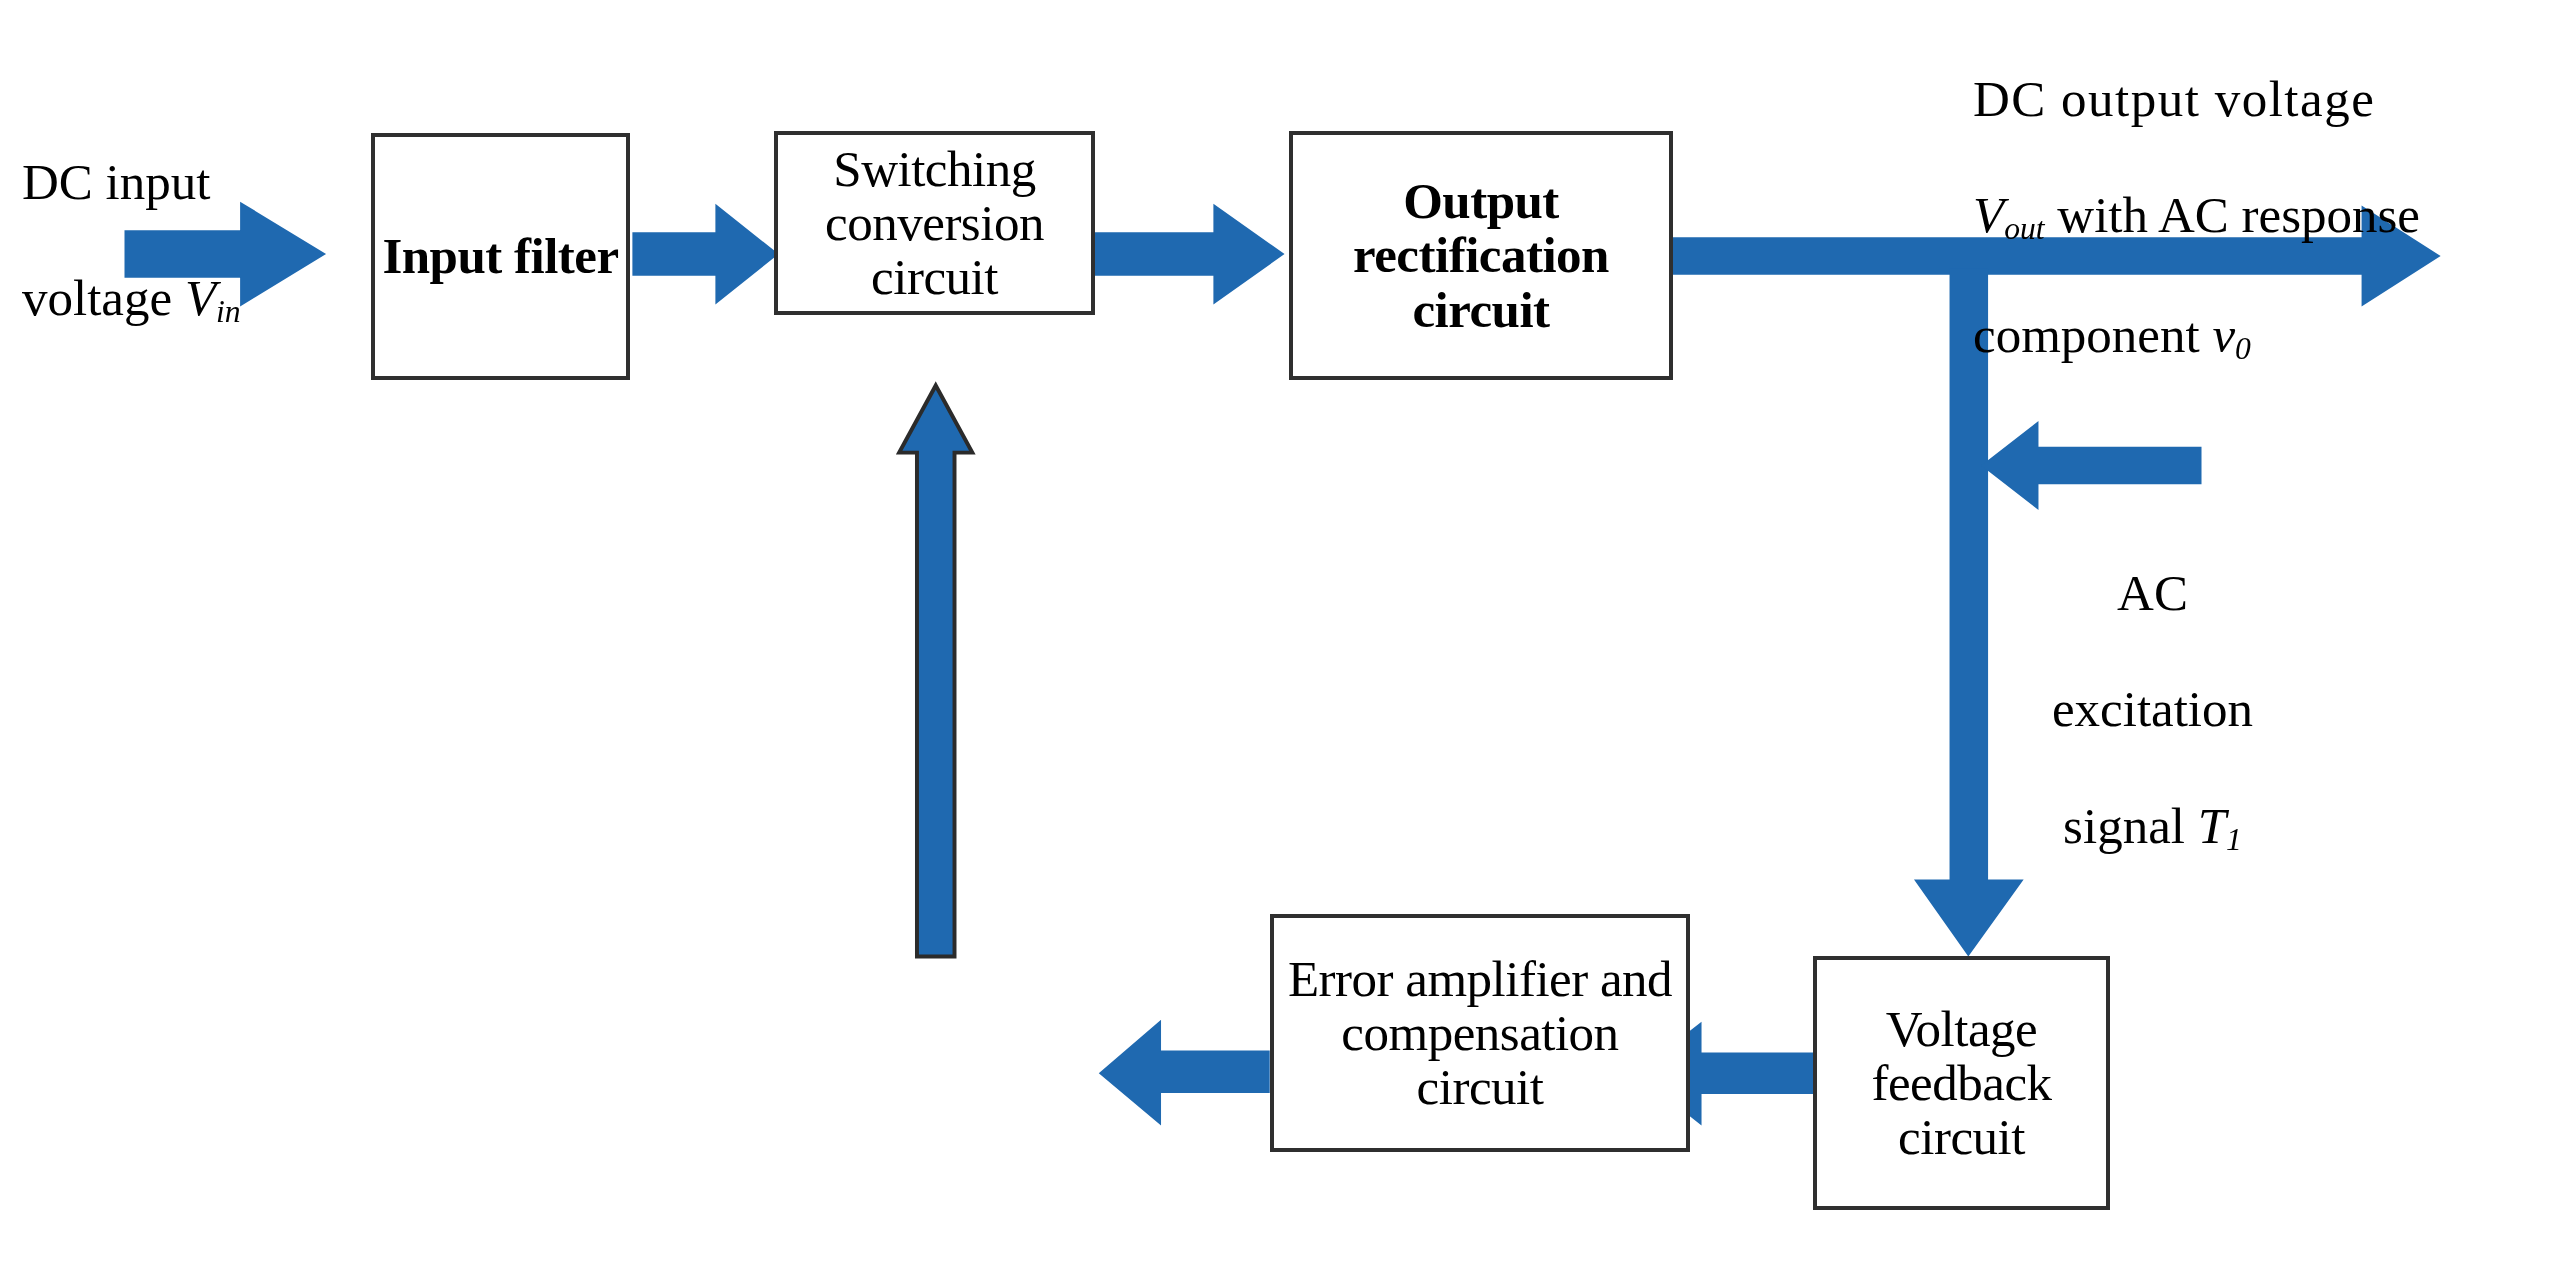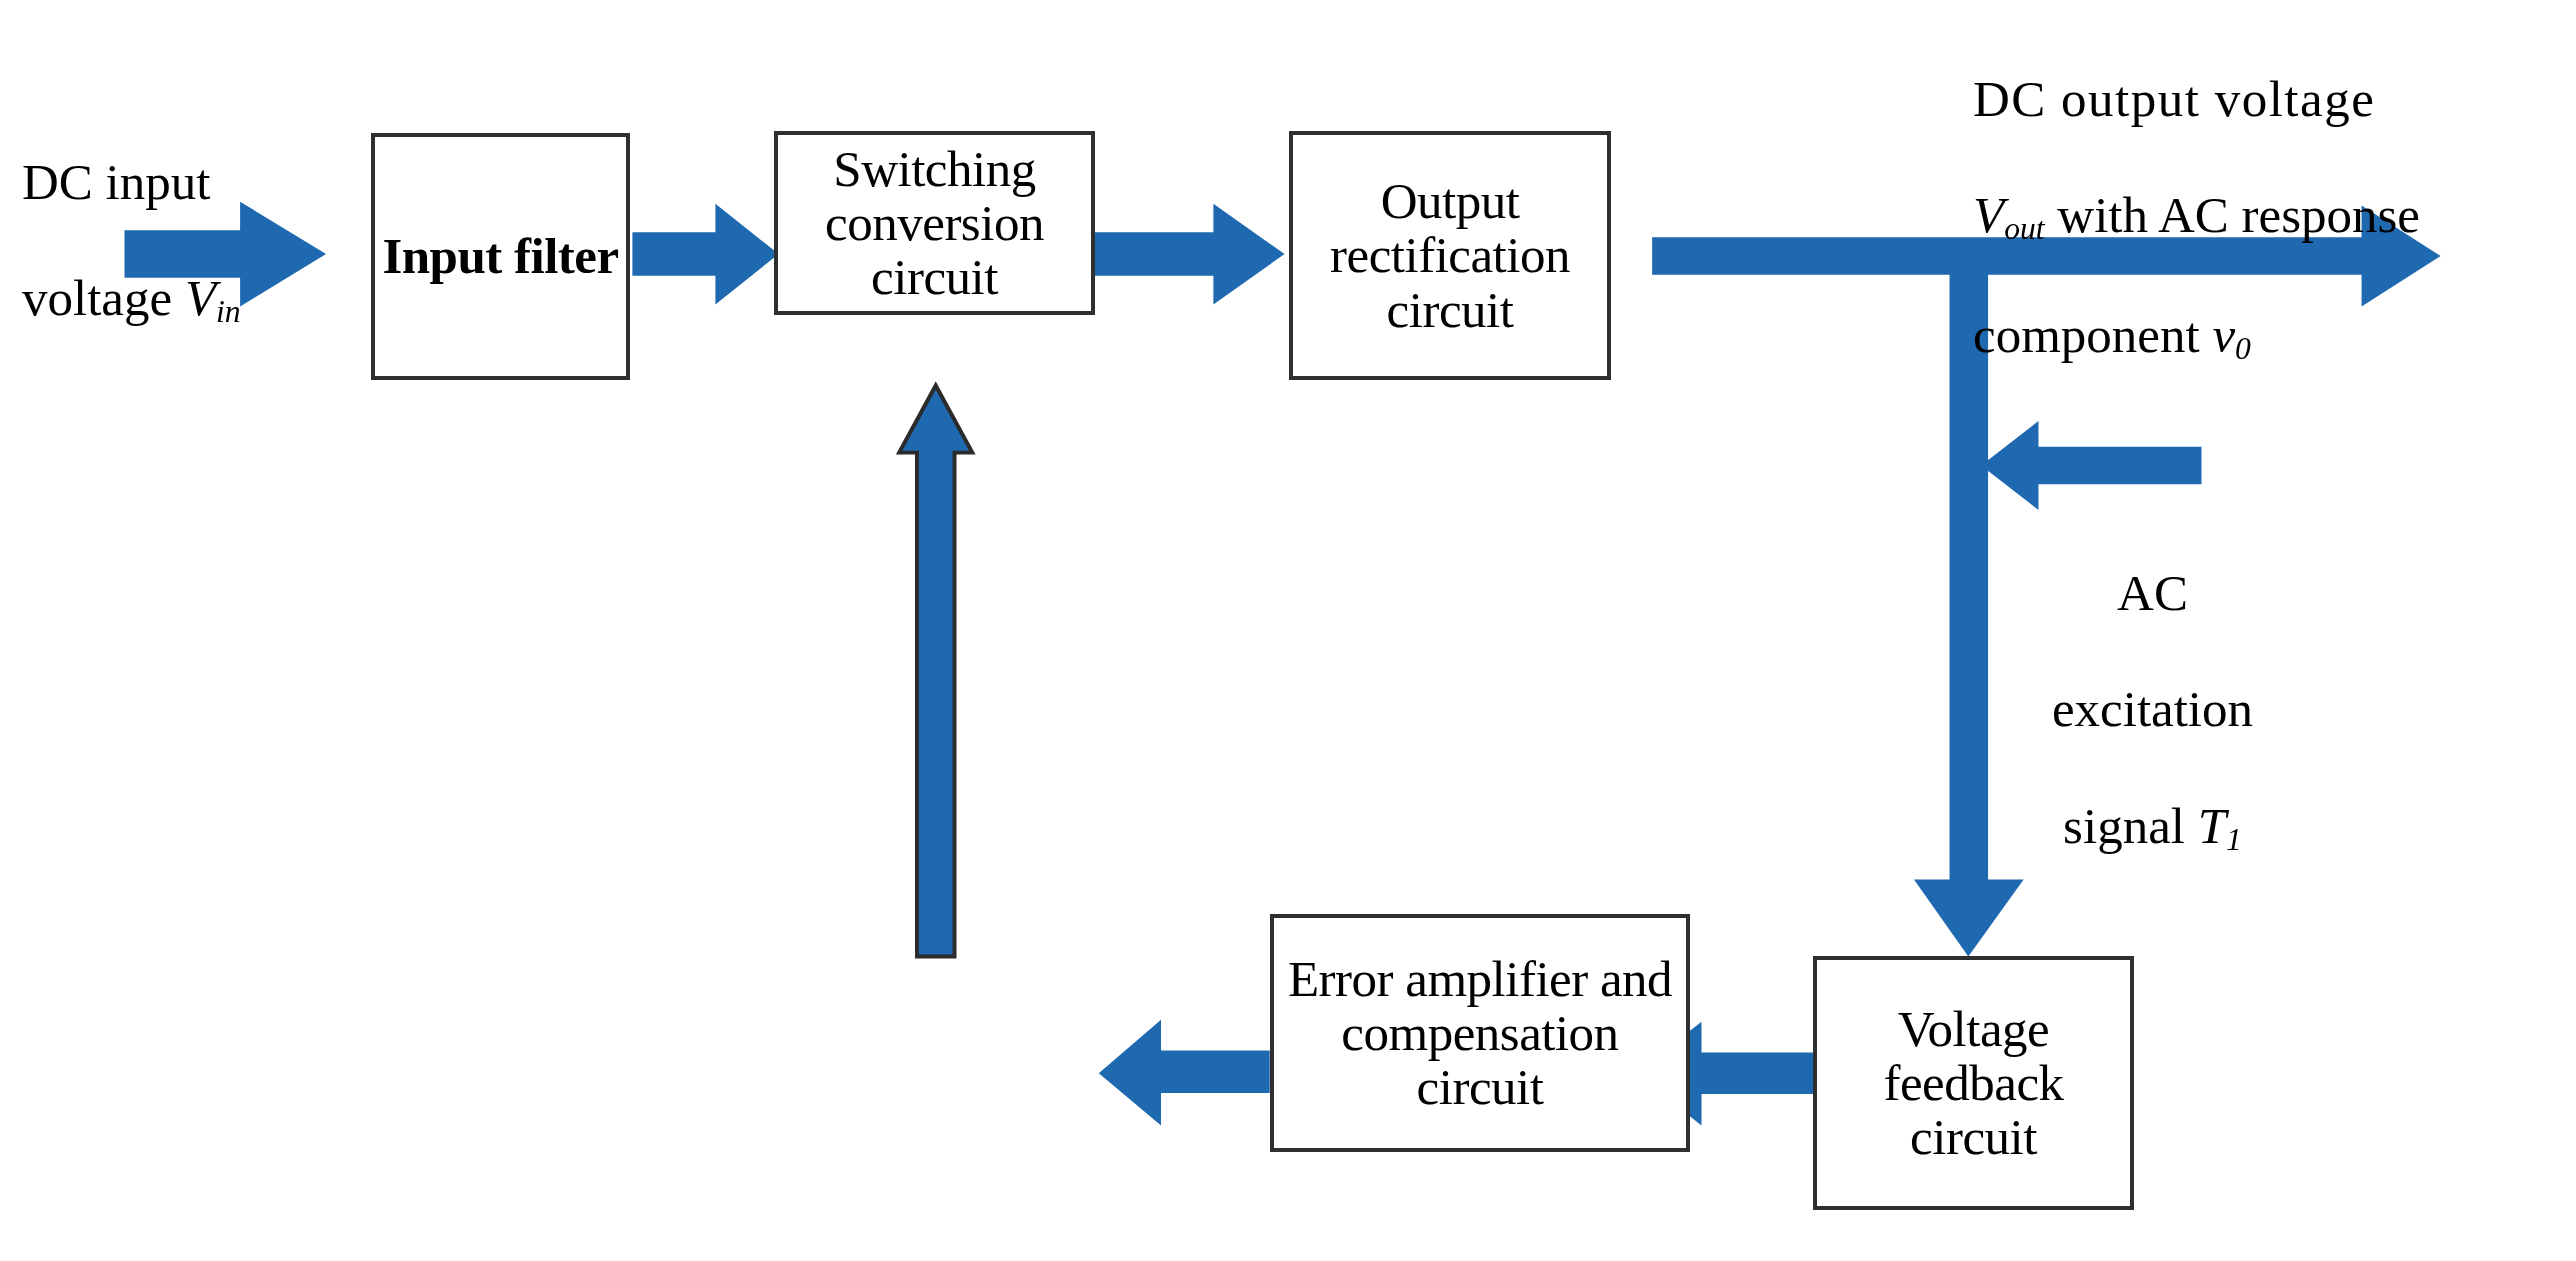--- a/index.html
+++ b/index.html
@@ -47,35 +47,35 @@
     <span>Input
 filter</span>
   </div>
 
   <div class="box" style="left:774px;top:131px;width:321px;height:184px;">
     <span>Switching
 conversion
 circuit</span>
   </div>
 
-  <div class="box" style="left:1289px;top:131px;width:322px;height:249px;">
+  <div class="box" style="left:1289px;top:131px;width:384px;height:249px;font-weight:bold;">
     <span>Output
 rectification
 circuit</span>
   </div>
 
 
   <div class="box" style="left:1270px;top:914px;width:420px;height:238px;">
     <span>Error
 amplifier and
 compensation
 circuit</span>
   </div>
 
-  <div class="box" style="left:1813px;top:956px;width:321px;height:254px;">
+  <div class="box" style="left:1813px;top:956px;width:297px;height:254px;">
     <span>Voltage
 feedback
 circuit</span>
   </div>
 
   <div class="lbl" style="left:22px;top:95px;width:341px;">
     <div>DC input</div>
     <div><span>voltage </span><i class="v"><span>V</span><sub>in</sub></i></div>
   </div>
 

